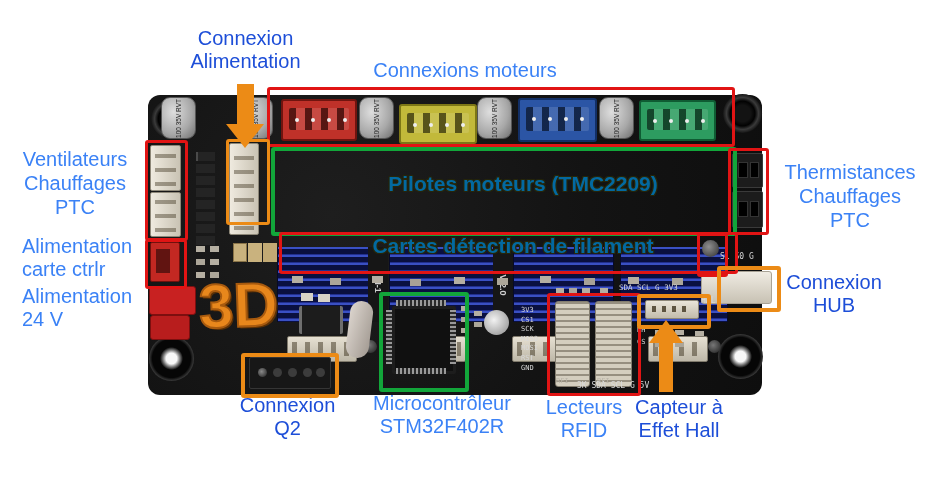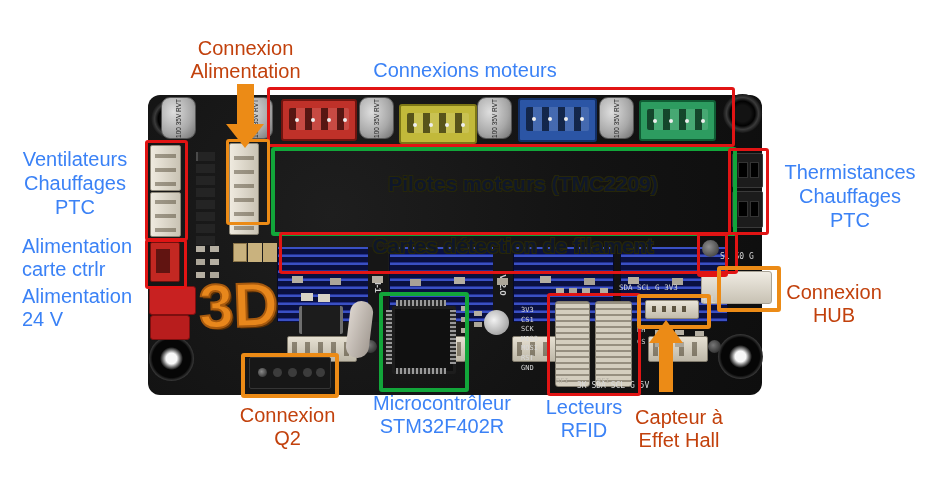--- a/index.html
+++ b/index.html
@@ -3,22 +3,22 @@
 <meta charset="utf-8">
 <style>
   html,body{margin:0;padding:0;background:#ffffff;}
   .stage{position:relative;width:932px;height:482px;background:#ffffff;overflow:hidden;
          font-family:"Liberation Sans",sans-serif;}
   .abs{position:absolute;}
   
   .lbl{position:absolute;font-size:20px;line-height:23px;white-space:pre-line;text-align:center;}
   .lbl.left{text-align:left;}
   .red{color:#3b82f6;}
-  .org{color:#c2410c;margin-top:10px;}
-  .ylw{position:absolute;font-size:21px;line-height:22px;color:#0f172a;text-align:center;font-weight:bold;
+  .org{color:#1d4ed8;}
+  .ylw{position:absolute;font-size:21px;line-height:22px;color:#0369a1;text-align:center;font-weight:bold;
        text-shadow:-1px -1px 0 #26260a,1px -1px 0 #26260a,-1px 1px 0 #26260a,1px 1px 0 #26260a;z-index:6;}
   
   .board{position:absolute;left:148px;top:95px;width:614px;height:300px;border-radius:12px;
          background:radial-gradient(circle at 30% 40%,#1e1e1e,#131313 55%,#0e0e0e);z-index:1;}
   .hole{position:absolute;border-radius:50%;z-index:2;
         background:radial-gradient(circle,#131313 0 30%,#020202 45%,#3a3a3a 58%,#111 72%);}
   .hole.bright{background:radial-gradient(circle,#f7f7f7 0 17%,#8c8c8c 25%,#060606 36%,#060606 60%,#424242 72%,#111 82%);}
   .cap{position:absolute;width:33px;height:40px;border-radius:9px;z-index:3;
        background:radial-gradient(ellipse at 35% 35%,#dedede,#a8a8a8 60%,#707070);border:1px solid #565656;
        display:flex;align-items:center;justify-content:center;overflow:hidden;}

